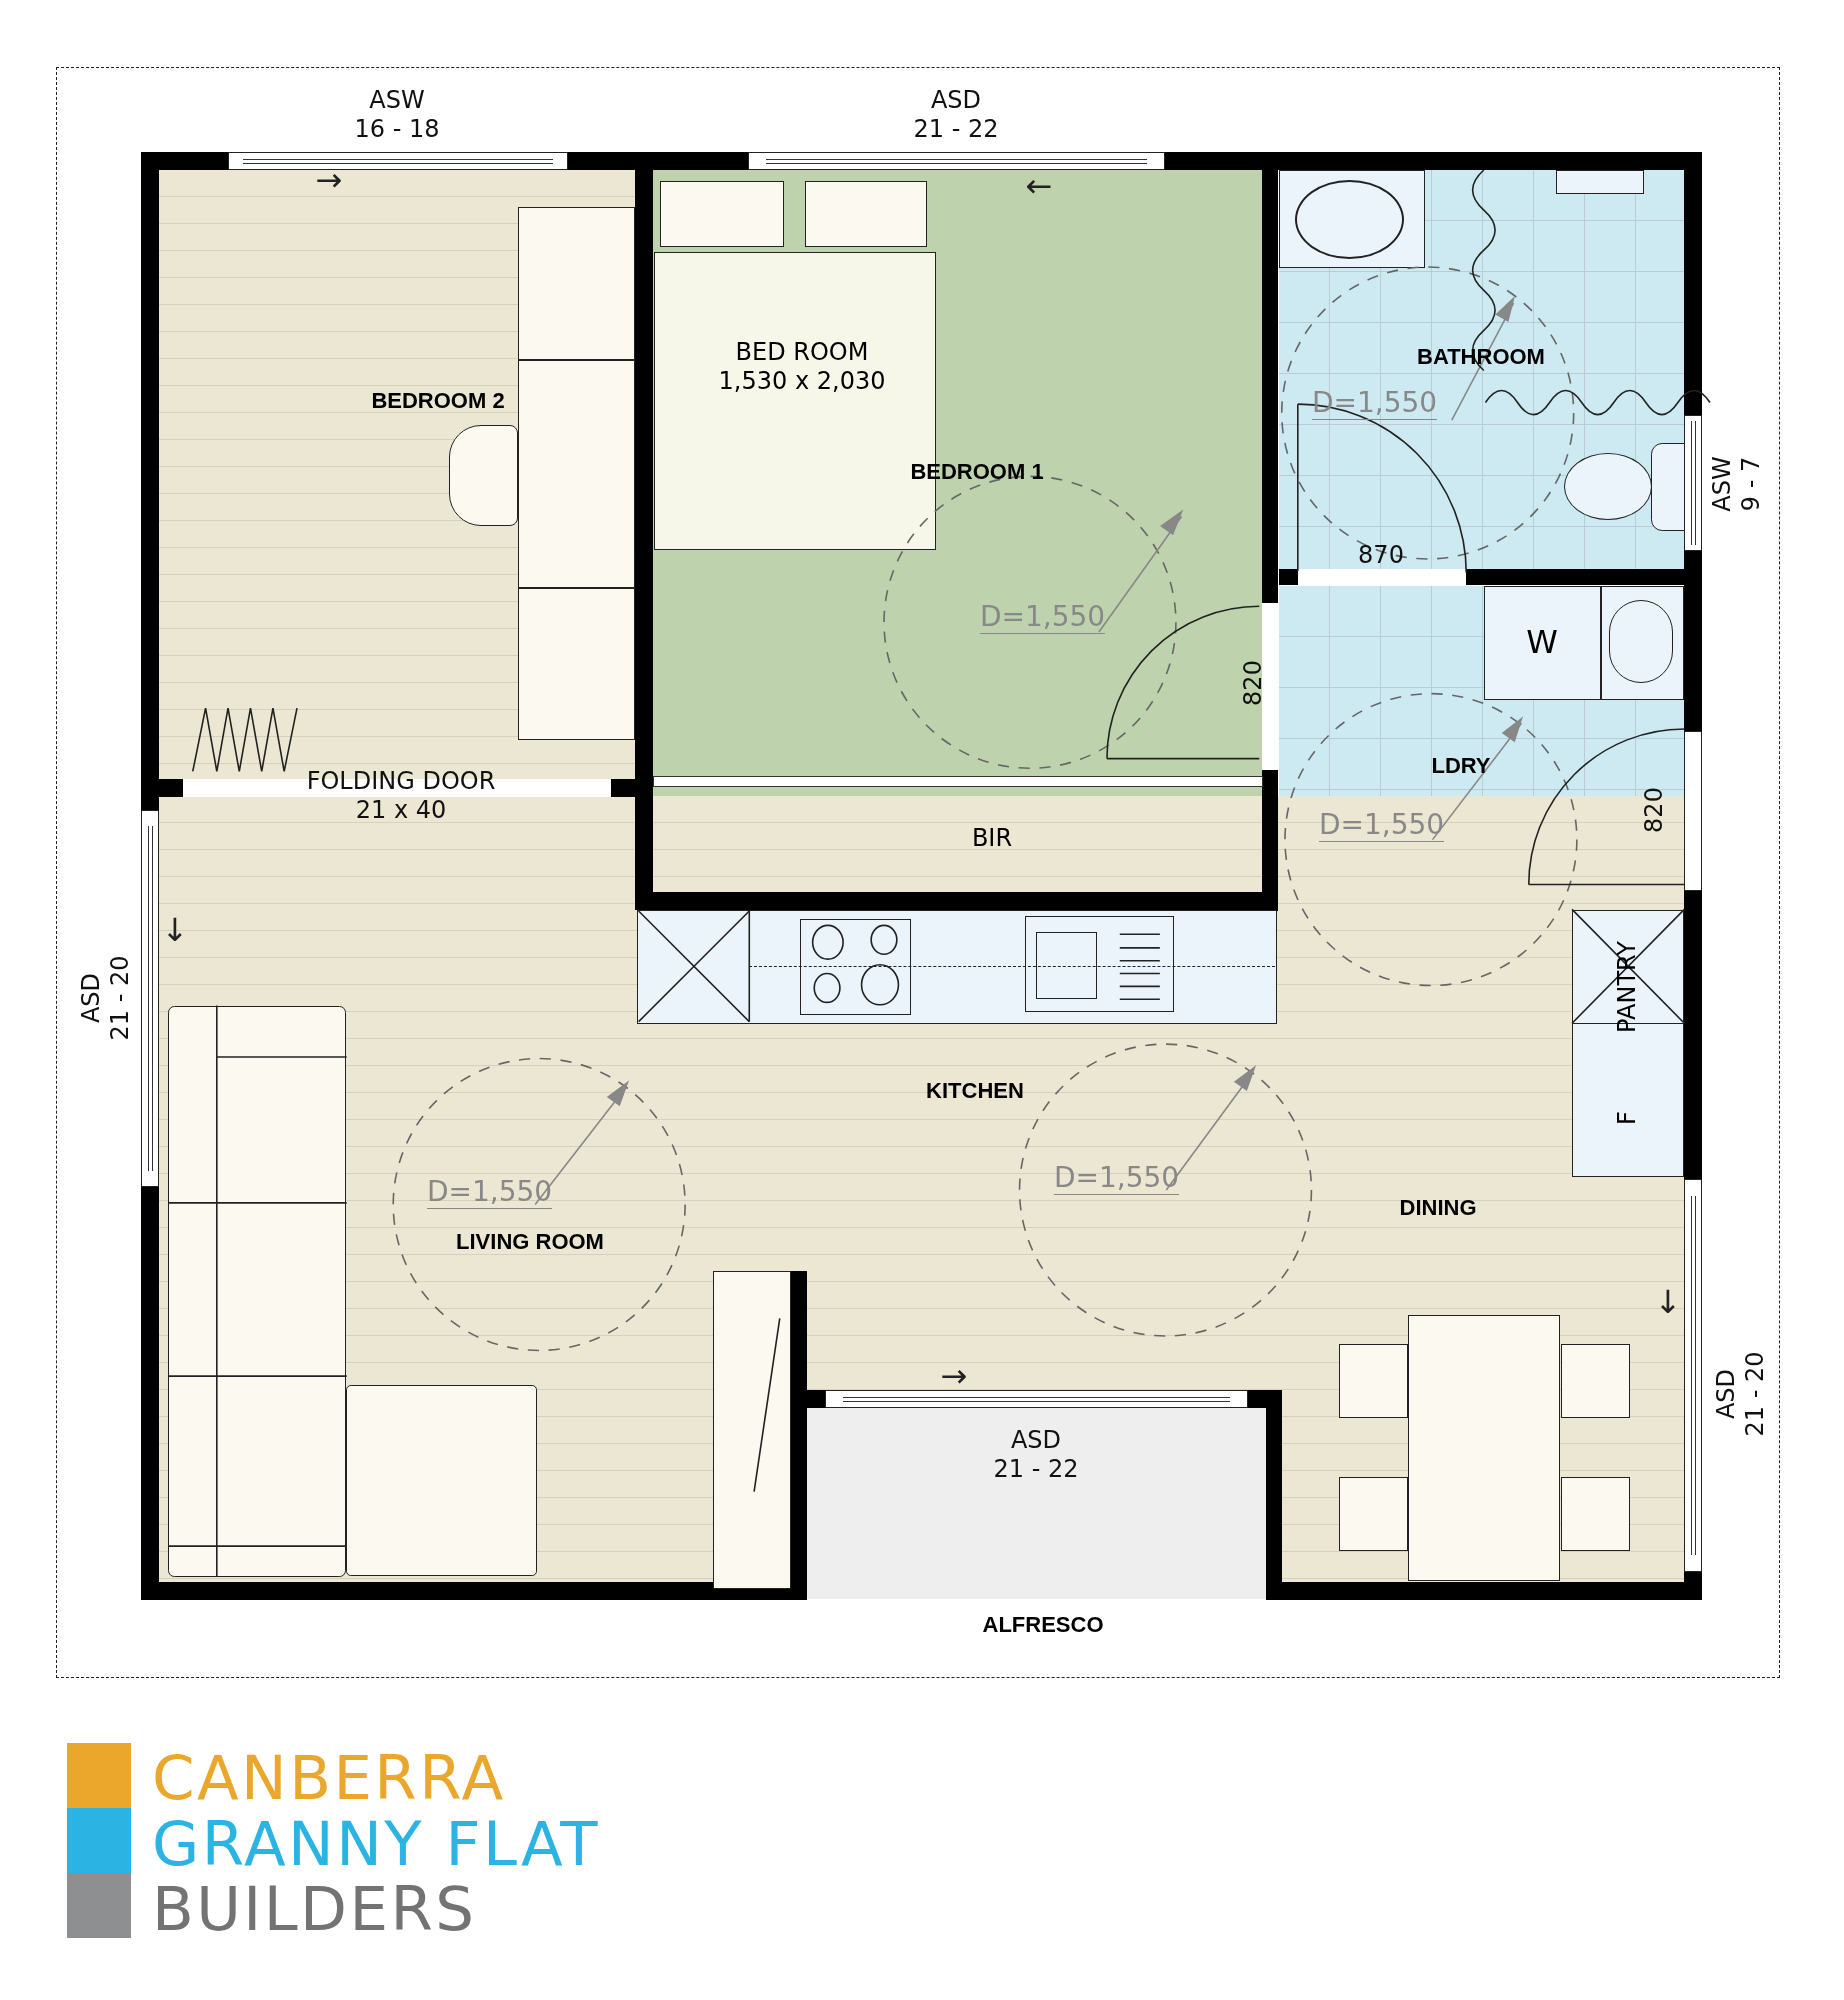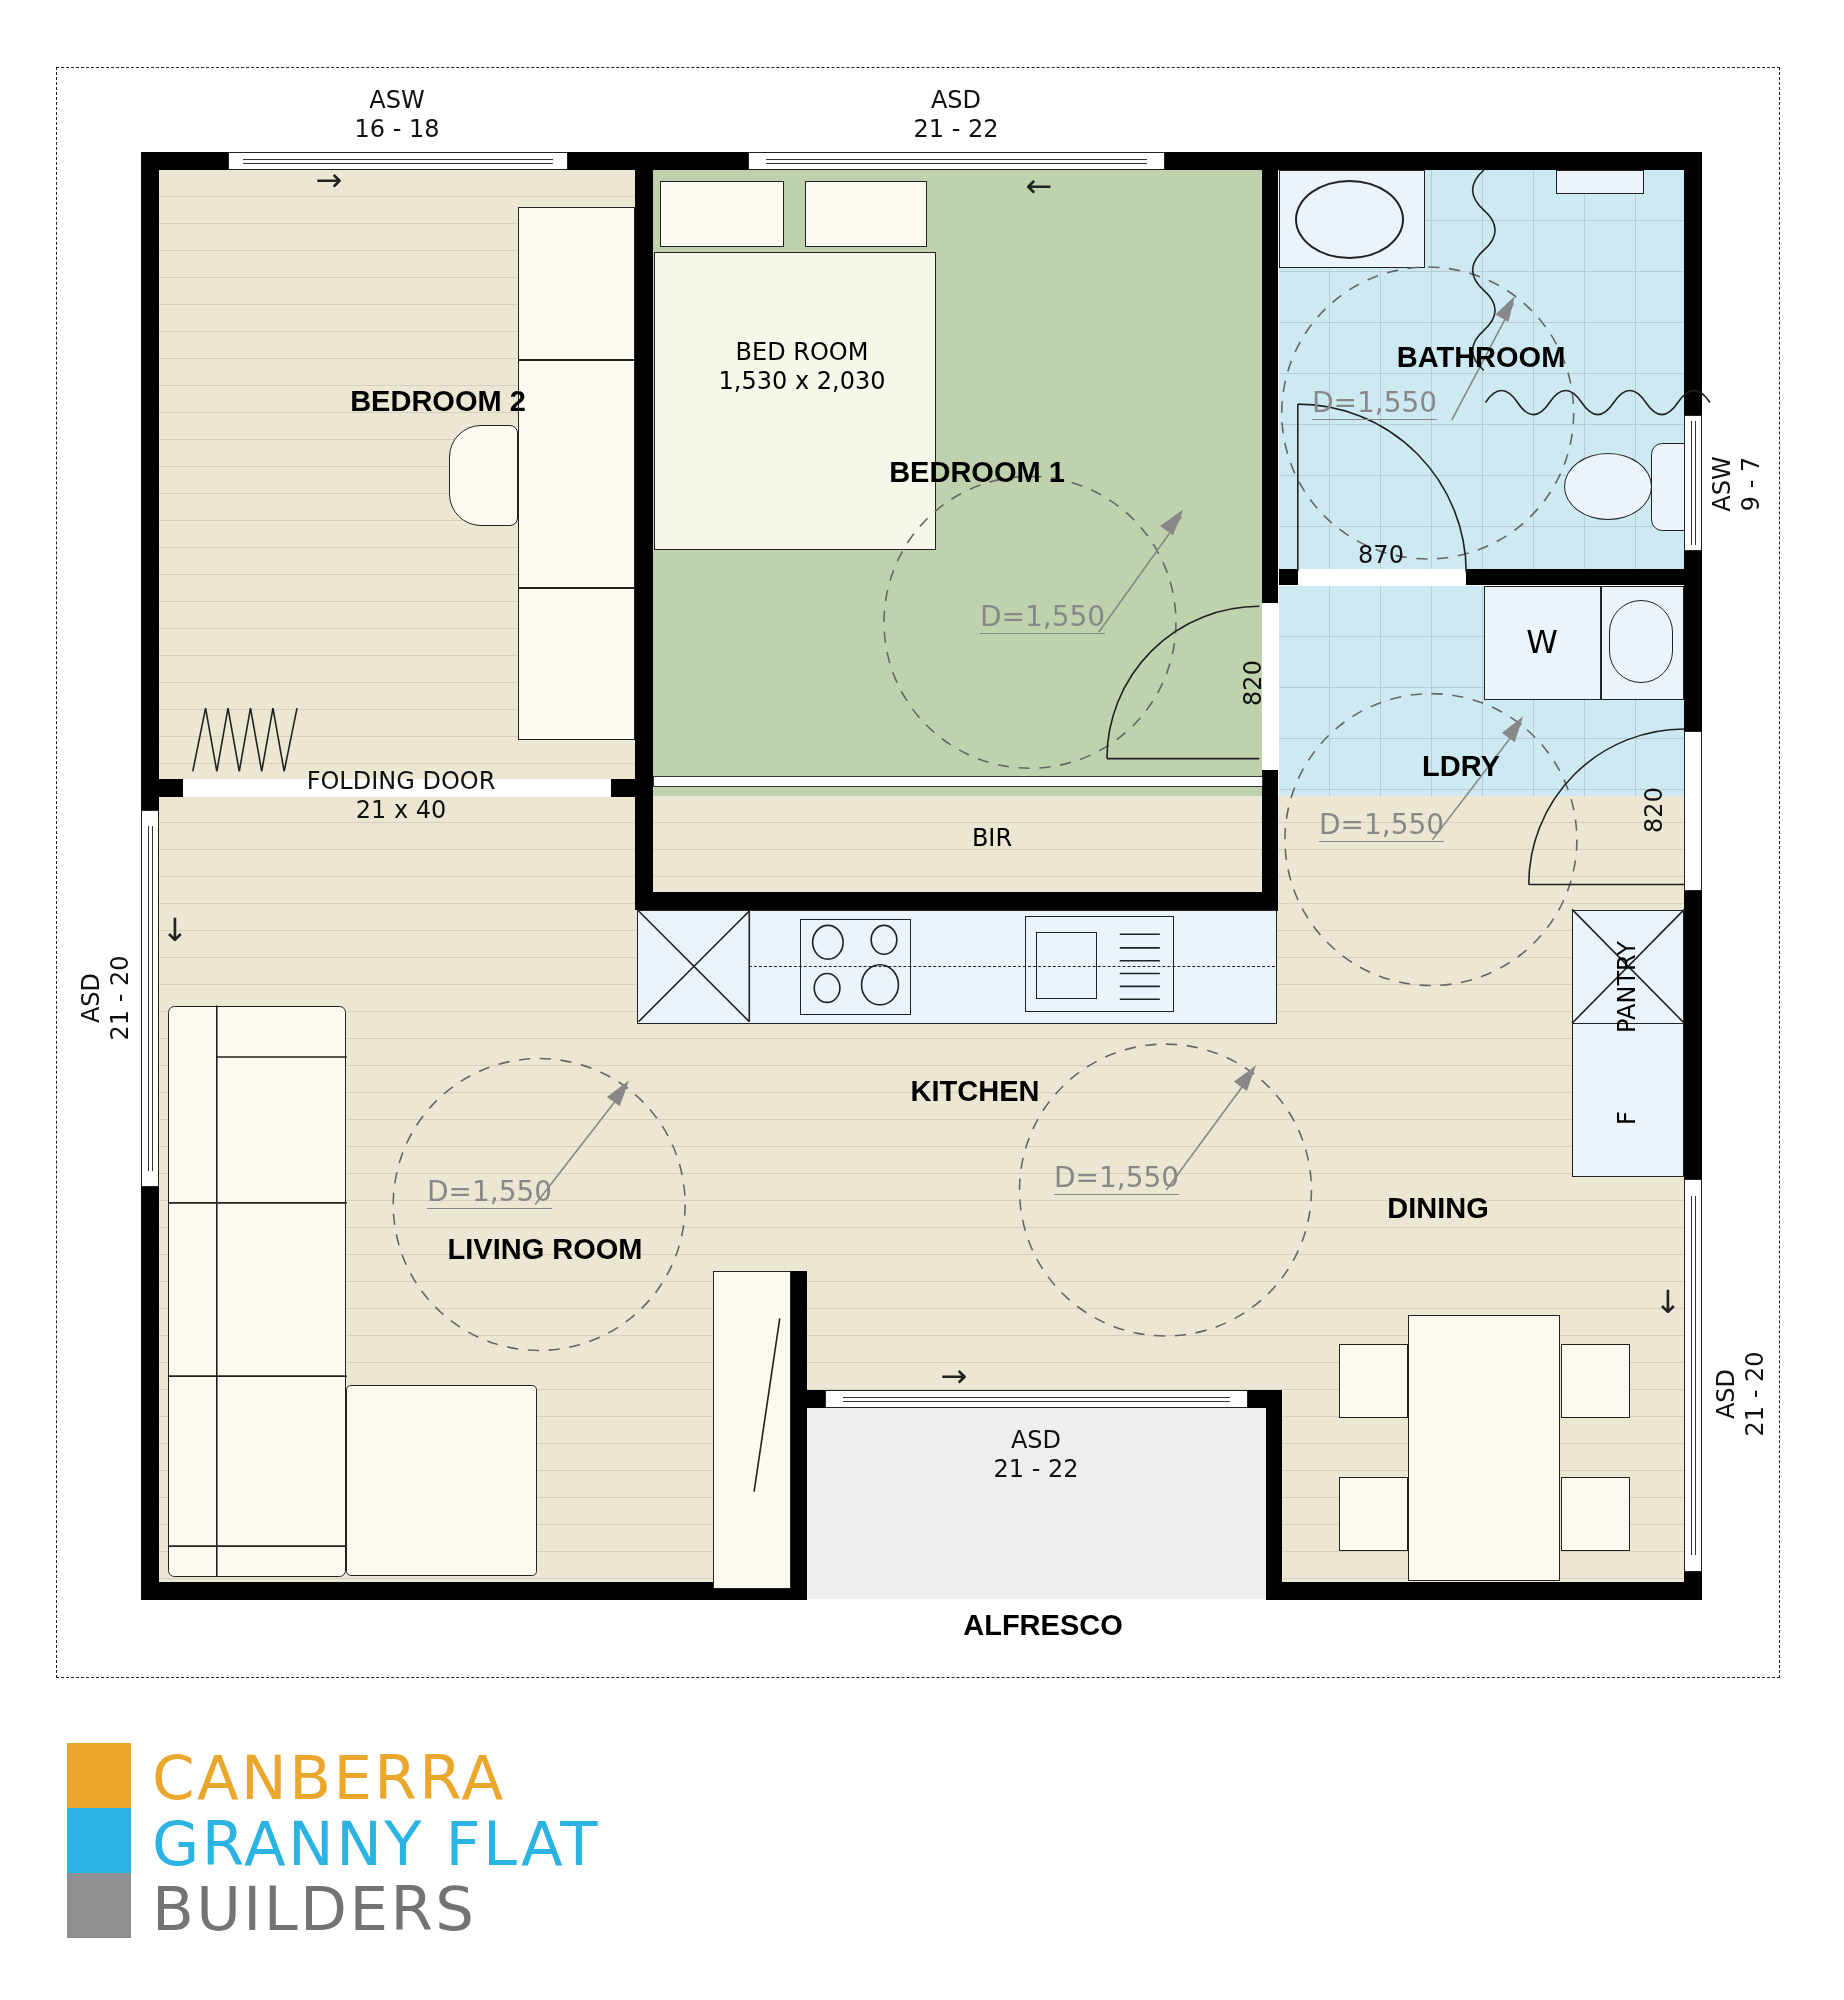--- a/index.html
+++ b/index.html
@@ -4,21 +4,21 @@
 <style>
   html,body{margin:0;padding:0;background:#fff;}
   body{width:1845px;height:2000px;position:relative;overflow:hidden;font-family:"Liberation Sans","DejaVu Sans",sans-serif;}
   .abs{position:absolute;}
   .border{position:absolute;left:56px;top:67px;width:1724px;height:1611px;border:1.6px dashed #222;box-sizing:border-box;}
   .wall{position:absolute;background:#000;}
   .floor-beige{background-color:#ece7d3;background-image:repeating-linear-gradient(to bottom, transparent 0 26px, #d6d1bf 26px 27px);}
   .floor-green{background:#bfd2ae;}
   .floor-blue{background-color:#cdeaf2;background-image:repeating-linear-gradient(to right, transparent 0 50px, #b9ccd6 50px 51px),repeating-linear-gradient(to bottom, transparent 0 50px, #b9ccd6 50px 51px);}
   .floor-grey{background:#eeeeee;}
-  .room-label{position:absolute;font-weight:bold;font-size:29px;color:#000;white-space:nowrap;transform:translate(-50%,-50%);font-family:"Liberation Sans",sans-serif;}
+  .room-label{position:absolute;font-weight:bold;font-size:22px;color:#000;white-space:nowrap;transform:translate(-50%,-50%);font-family:"Liberation Sans",sans-serif;}
   .small-label{position:absolute;font-size:24px;color:#000;white-space:nowrap;transform:translate(-50%,-50%);text-align:center;line-height:1.2;font-family:"DejaVu Sans",sans-serif;}
   .opening-label{position:absolute;font-size:24px;color:#111;text-align:center;line-height:1.2;white-space:nowrap;transform:translate(-50%,-50%);font-family:"DejaVu Sans",sans-serif;}
   .vert{transform:translate(-50%,-50%) rotate(-90deg);}
   .dlabel{position:absolute;font-size:28px;color:#888;white-space:nowrap;border-bottom:1.6px solid #888;line-height:1.1;font-family:"DejaVu Sans",sans-serif;}
   .window-h{position:absolute;background:#fff;border:1.6px solid #222;box-sizing:border-box;}
   .window-h::after{content:"";position:absolute;left:4%;right:4%;top:40%;height:2.4px;border-top:0.8px solid #333;border-bottom:0.8px solid #333;}
   .window-v{position:absolute;background:#fff;border:1.6px solid #222;box-sizing:border-box;}
   .window-v::after{content:"";position:absolute;top:4%;bottom:4%;left:40%;width:2.4px;border-left:0.8px solid #333;border-right:0.8px solid #333;}
   .furn{position:absolute;background:#fcfaf0;border:1.6px solid #222;box-sizing:border-box;}
   .counter{position:absolute;background:#ebf4fb;border:1.6px solid #222;box-sizing:border-box;}
@@ -174,21 +174,21 @@
   <div class="dlabel" style="left:1319px;top:810px;">D=1,550</div>
   <div class="dlabel" style="left:427px;top:1177px;">D=1,550</div>
   <div class="dlabel" style="left:1054px;top:1163px;">D=1,550</div>
 
   <div class="room-label" style="left:438px;top:401px;">BEDROOM 2</div>
   <div class="room-label" style="left:977px;top:472px;">BEDROOM 1</div>
   <div class="small-label" style="left:992px;top:838px;">BIR</div>
   <div class="room-label" style="left:1481px;top:357px;">BATHROOM</div>
   <div class="room-label" style="left:1461px;top:766px;">LDRY</div>
   <div class="room-label" style="left:975px;top:1091px;">KITCHEN</div>
-  <div class="room-label" style="left:545px;top:1242px;margin-top:7px;">LIVING ROOM</div>
+  <div class="room-label" style="left:530px;top:1242px;">LIVING ROOM</div>
   <div class="room-label" style="left:1438px;top:1208px;">DINING</div>
   <div class="room-label" style="left:1043px;top:1625px;">ALFRESCO</div>
   <div class="small-label vert" style="left:1627px;top:987px;">PANTRY</div>
   <div class="small-label vert" style="left:1627px;top:1118px;">F</div>
 
   <div class="opening-label" style="left:397px;top:115px;">
     <div>ASW</div>
     <div>16 - 18</div>
   </div>
   <div class="opening-label" style="left:956px;top:115px;">

